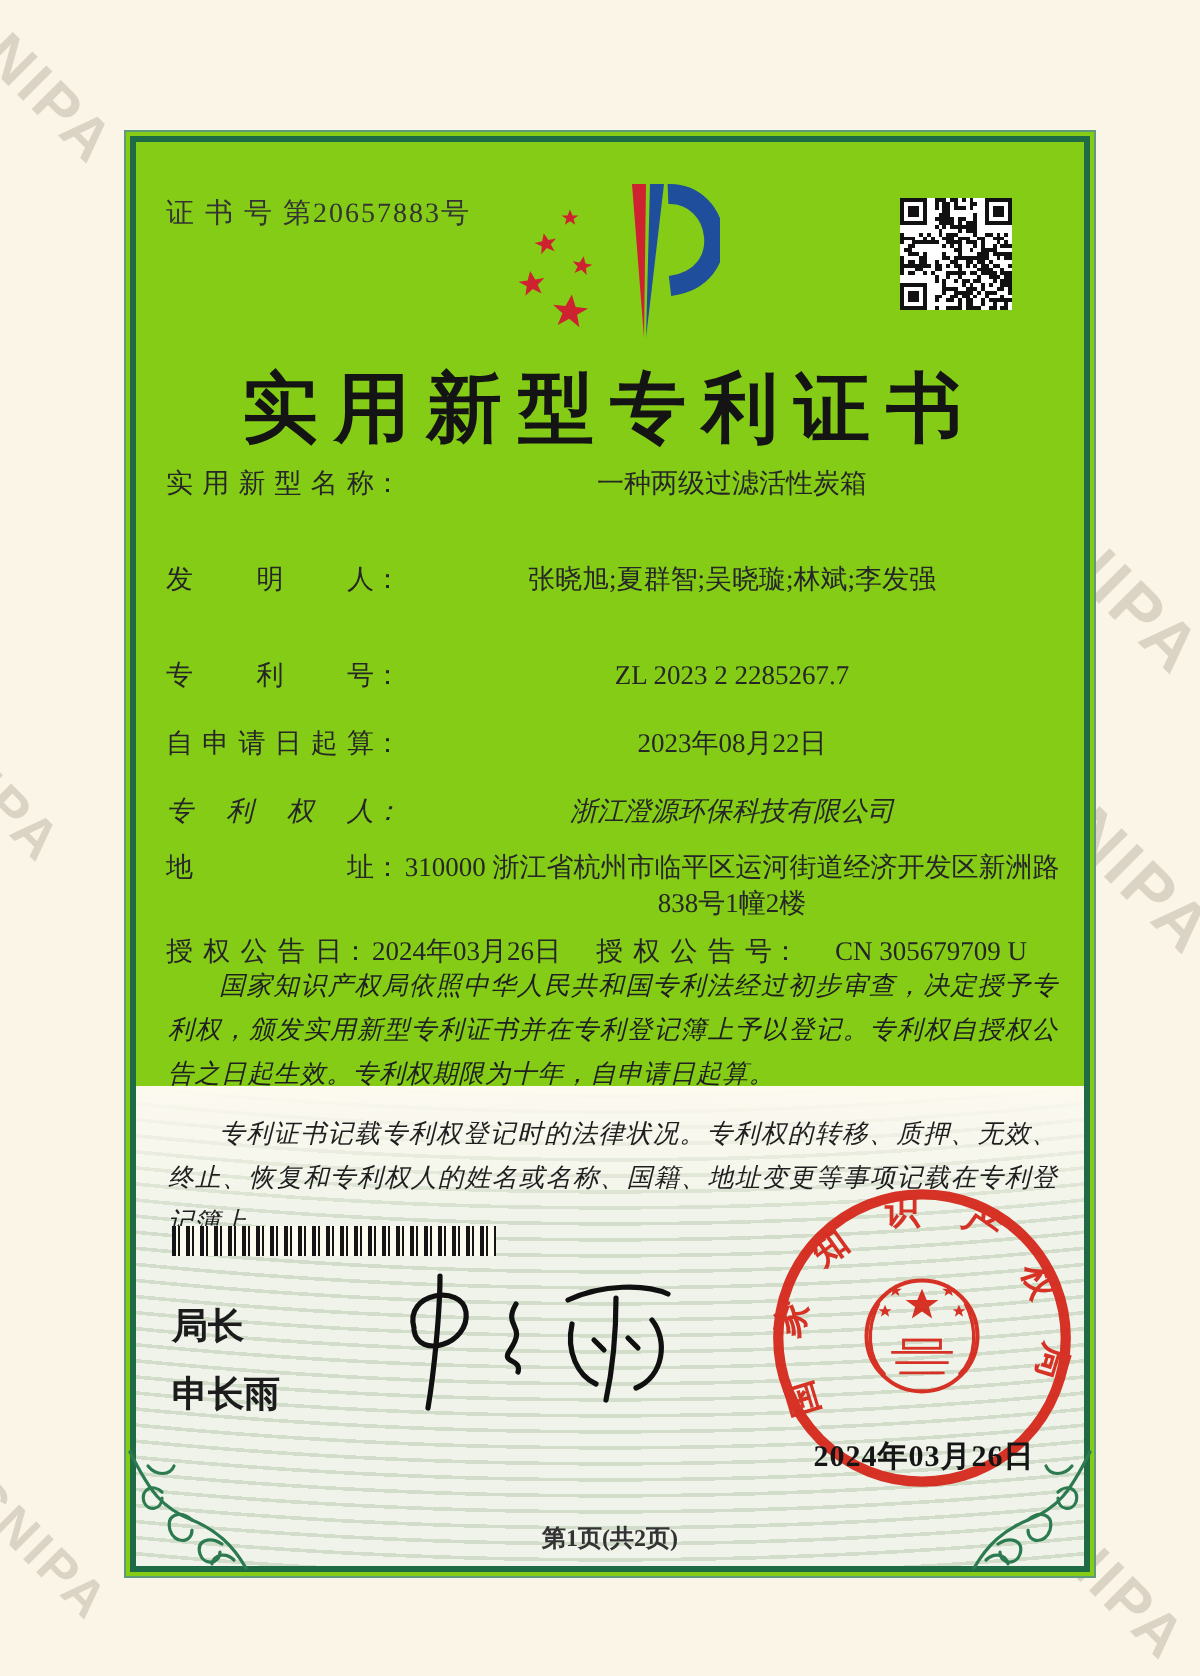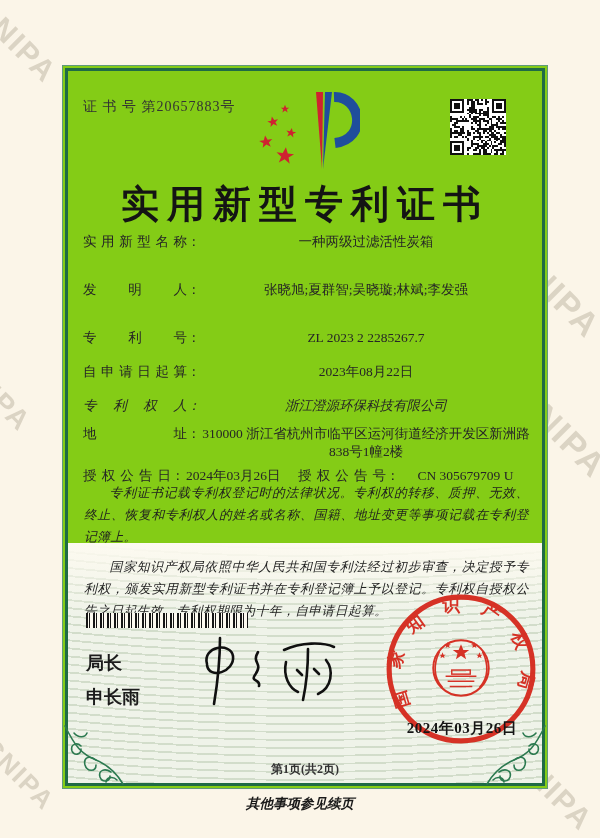--- a/index.html
+++ b/index.html
@@ -488,22 +488,22 @@
         <span class="lbl2">授权公告日</span>
           <span class="colon">：</span>
           <span class="val-fix">2024年03月26日</span>
         <span class="lbl2">授权公告号</span>
           <span class="colon">：</span>
           <span class="val">CN 305679709 U</span>
       </div>
     </div>
 
     <div class="paragraphs">
+      <p>国家知识产权局依照中华人民共和国专利法经过初步审查，决定授予专利权，颁发实用新型专利证书并在专利登记簿上予以登记。专利权自授权公告之日起生效。专利权期限为十年，自申请日起算。</p>
       <p>专利证书记载专利权登记时的法律状况。专利权的转移、质押、无效、终止、恢复和专利权人的姓名或名称、国籍、地址变更等事项记载在专利登记簿上。</p>
-      <p>国家知识产权局依照中华人民共和国专利法经过初步审查，决定授予专利权，颁发实用新型专利证书并在专利登记簿上予以登记。专利权自授权公告之日起生效。专利权期限为十年，自申请日起算。</p>
     </div>
 
     <div class="barcode"></div>
 
     <div class="director">
       <div>局长</div>
       <div>申长雨</div>
     </div>
 
     <svg class="signature" viewBox="0 0 152 78">
@@ -541,14 +541,13 @@
         <path transform="translate(88,52) scale(0.32)" d="M0,-10 L2.9,-3.1 10,-3.1 4.2,1.2 6.2,8.1 0,3.8 -6.2,8.1 -4.2,1.2 -10,-3.1 -2.9,-3.1 Z"></path>
         <path transform="translate(57,62) scale(0.32)" d="M0,-10 L2.9,-3.1 10,-3.1 4.2,1.2 6.2,8.1 0,3.8 -6.2,8.1 -4.2,1.2 -10,-3.1 -2.9,-3.1 Z"></path>
         <path transform="translate(93,62) scale(0.32)" d="M0,-10 L2.9,-3.1 10,-3.1 4.2,1.2 6.2,8.1 0,3.8 -6.2,8.1 -4.2,1.2 -10,-3.1 -2.9,-3.1 Z"></path>
       </g>
     </svg>
     <div class="seal-date">2024年03月26日</div>
 
     <div class="page-no">第1页(共2页)</div>
   </div>
 
-  <div class="footer-note">其他事项参见续页</div>
 </div>
 
 </body></html>

